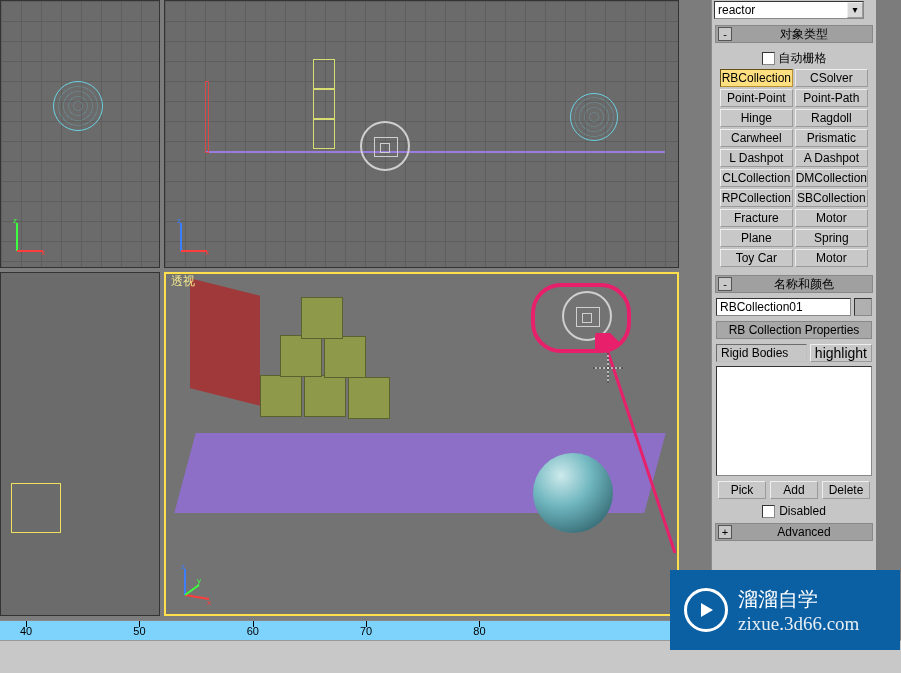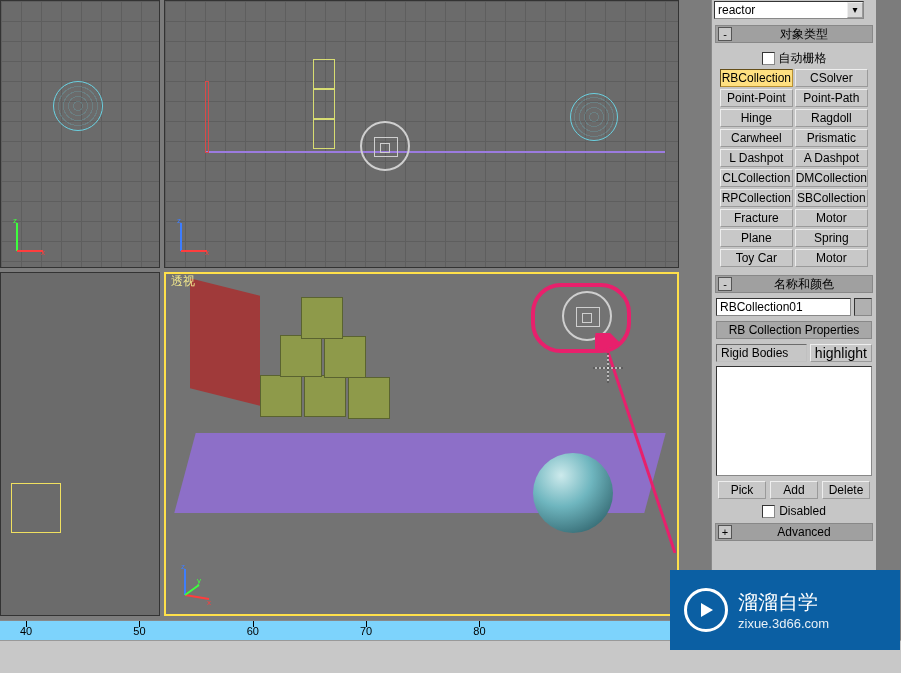--- a/index.html
+++ b/index.html
@@ -270,21 +270,21 @@
     background: #0b5fa3;
     display:flex; align-items:center; gap:10px;
     padding-left: 14px;
     color:#fff; z-index: 30;
   }
   .watermark .play {
     width:44px; height:44px; border:3px solid #fff; border-radius:50%;
     display:flex; align-items:center; justify-content:center;
   }
   .watermark .text-cn { font-size: 20px; font-weight: normal; }
-  .watermark .text-url { font-size: 13px; opacity:0.9; }
+  .watermark .text-url { font-size: 19px; opacity:0.9;font-family:Liberation Serif, serif; }
 
   
   .ruler {
     position:absolute; left:0; top:620px;
     width:898px; height:20px;
     background:#7dd3fc; border-top:1px solid #888;
   }
   .tick { position:absolute; top:0; font-size:11px; color:#000;}
   .tick::before{ content:""; position:absolute; left:50%; top:-4px; width:1px; height:6px; background:#000;}
 

